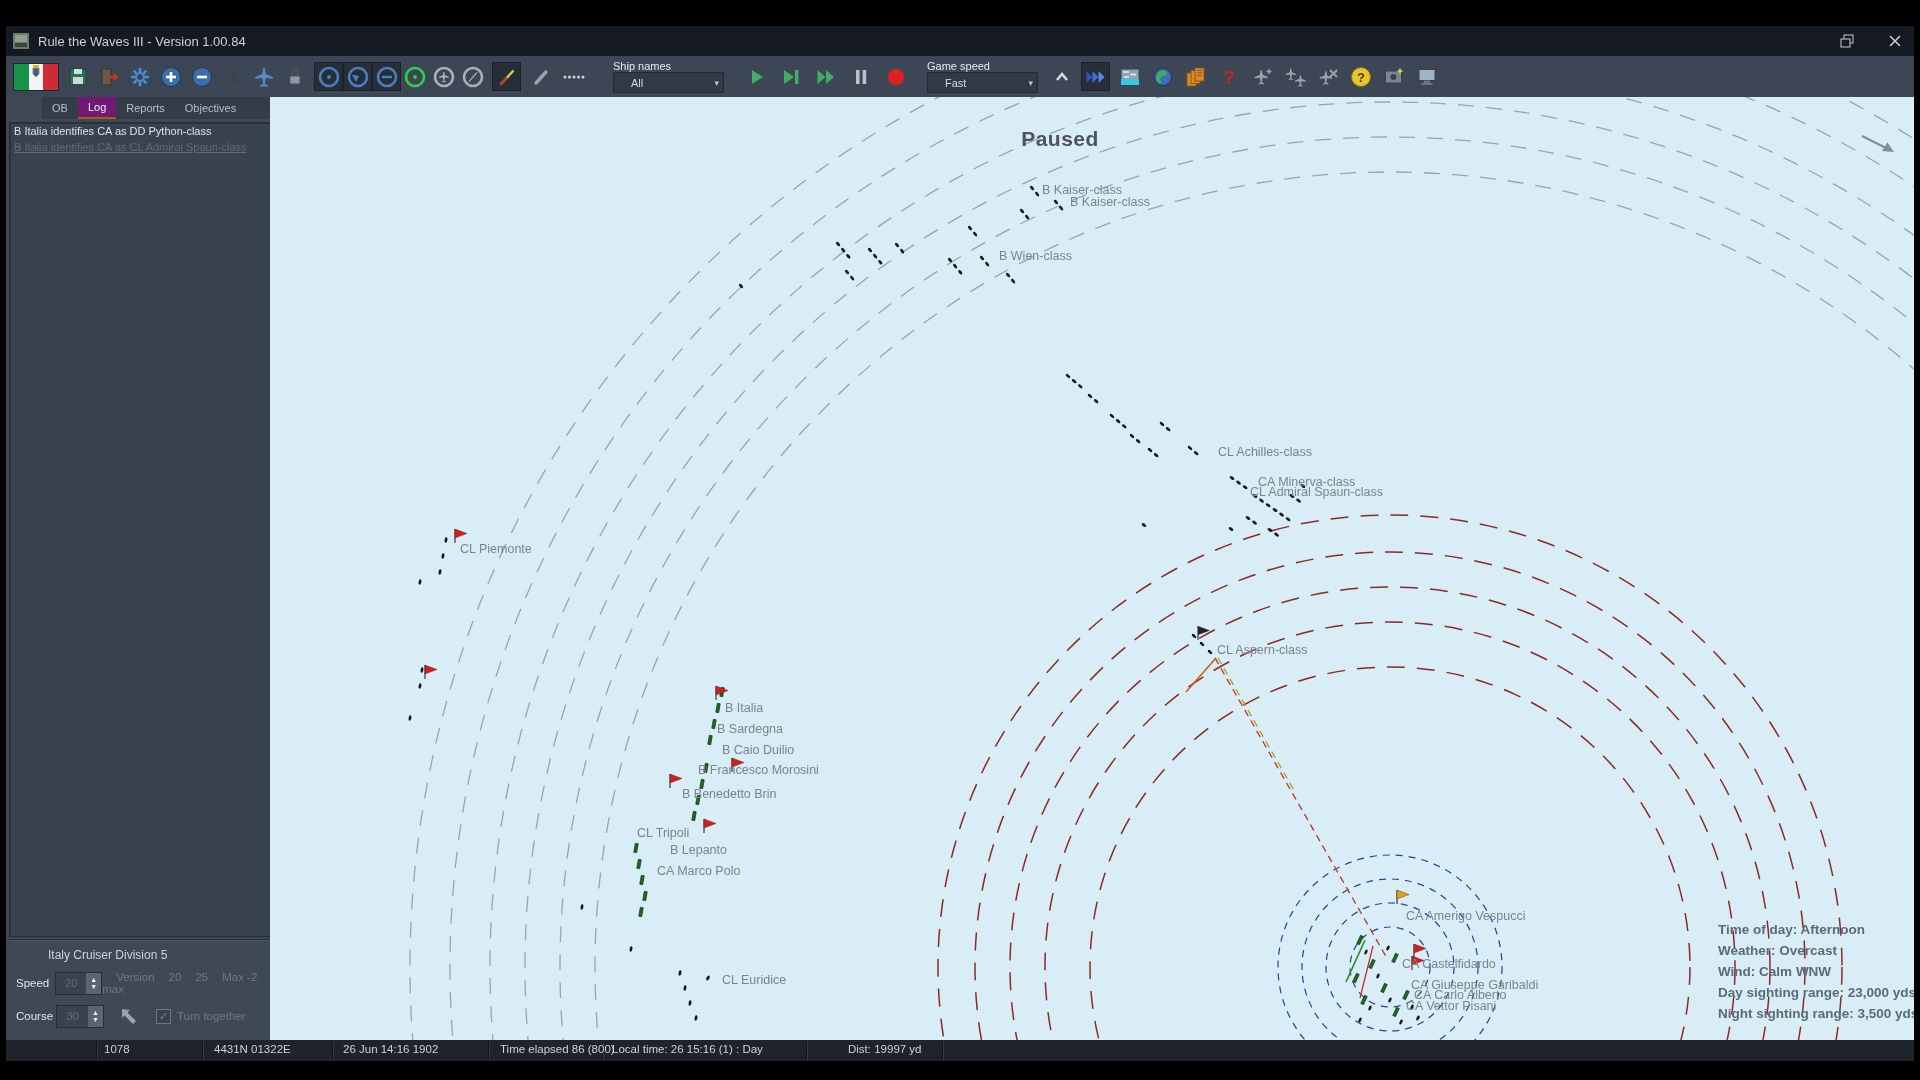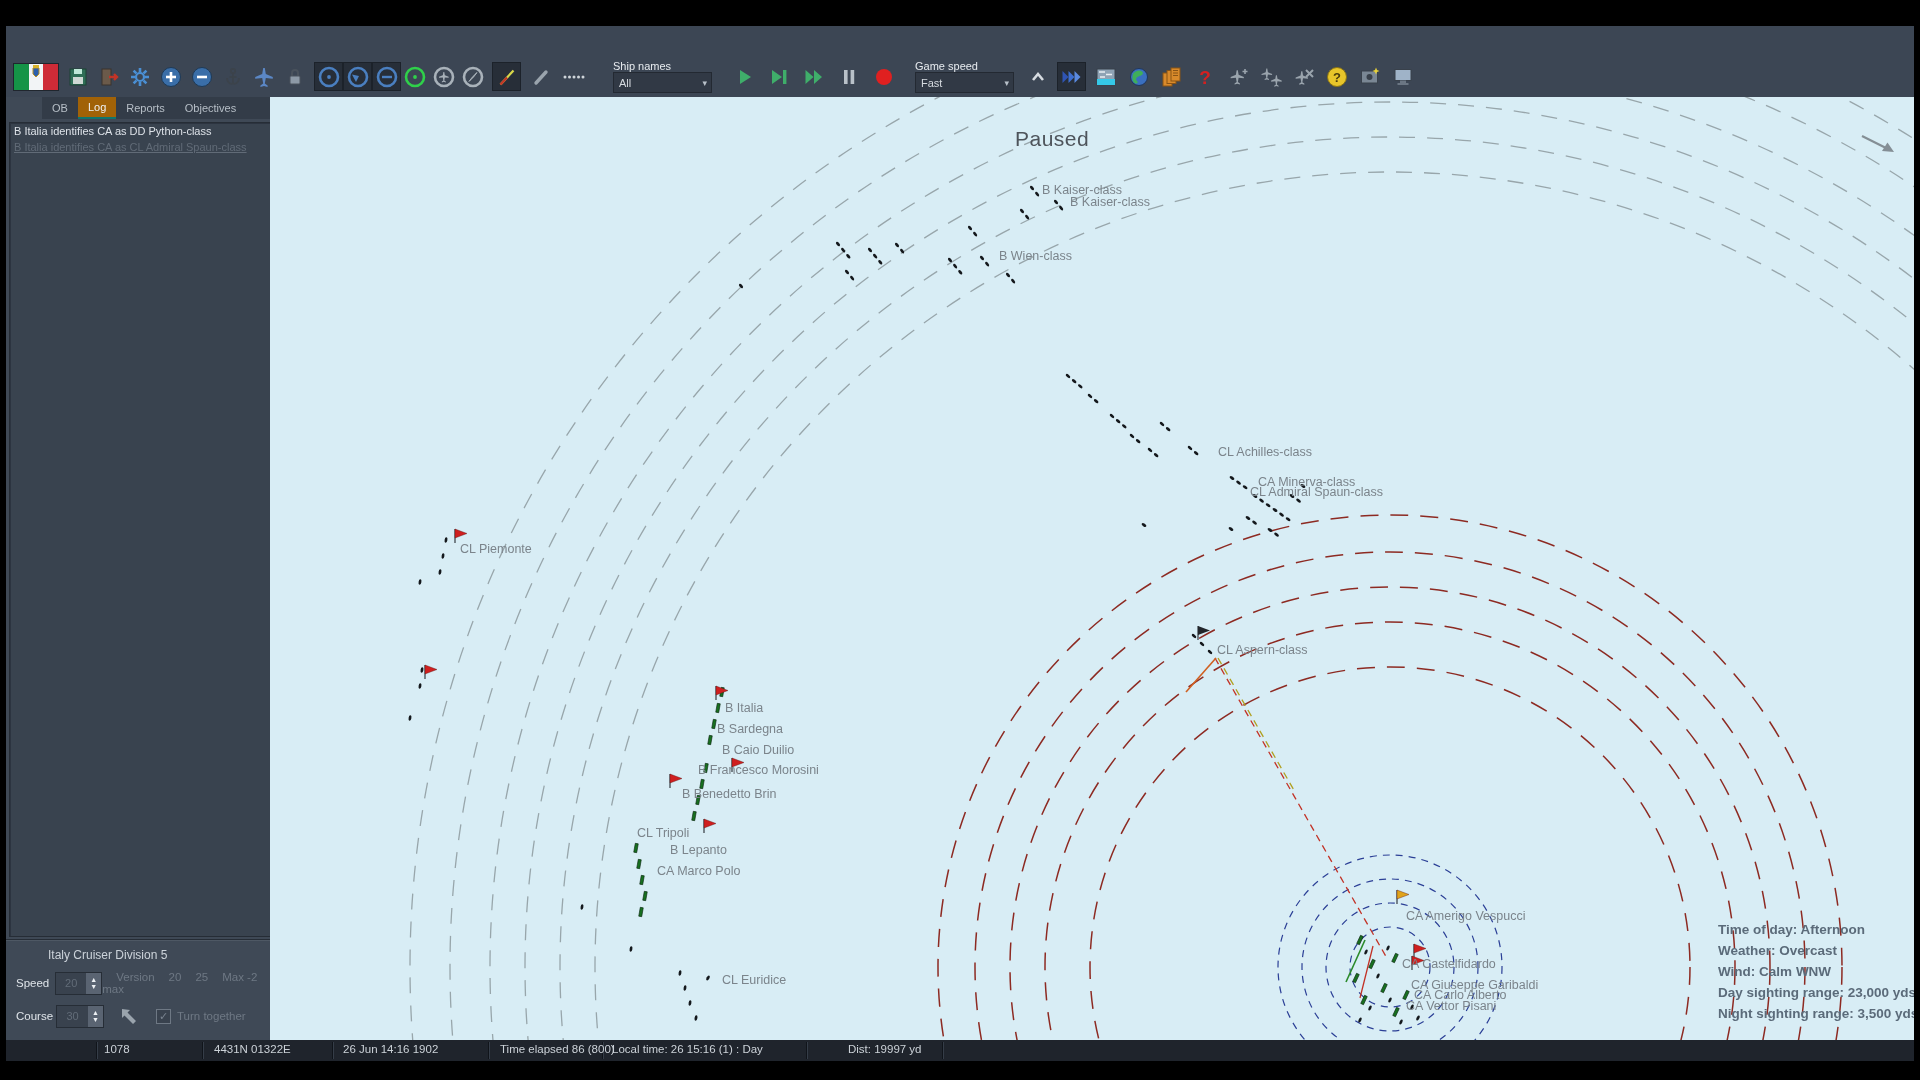--- a/index.html
+++ b/index.html
@@ -14,27 +14,27 @@
   .win-btn{width:22px;height:22px;display:flex;align-items:center;justify-content:center;}
   
   .toolbar{position:absolute;left:0;top:30px;width:100%;height:41px;background:#3c4654;
            border-bottom:7px solid #84cc16;display:flex;align-items:center;color:#e7ebef;}
   .tbtn{width:27px;height:27px;display:flex;align-items:center;justify-content:center;flex:0 0 auto;}
   .tbtn.pressed{background:#272e38;border:1px solid #1c222a;}
   .tb-gap-s{width:6px;flex:0 0 auto;}.tb-gap-m{width:14px;flex:0 0 auto;}.tb-gap-l{width:22px;flex:0 0 auto;}
   .tb-combo{display:flex;flex-direction:column;justify-content:center;margin:0 4px;}
   .tb-combo .lbl{font-size:11px;line-height:12px;color:#e7ebef;}
   .dd{width:92px;height:19px;background:#313945;border:1px solid #232932;display:flex;align-items:center;
-      font-size:11px;color:#d6dbe0;padding-left:5px;justify-content:space-between;}
+      font-size:11px;color:#d6dbe0;padding-left:17px;justify-content:space-between;}
   .dd .dd-arr{font-size:9px;color:#b9c1c9;padding-right:4px;}
   
   .sidebar{position:absolute;left:0;top:71px;width:264px;height:943px;background:#3f4956;padding-left:36px;}
   .tabs{height:22px;background:#333c48;display:flex;align-items:stretch;font-size:11px;color:#b7bfc7;}
   .tab{padding:0 10px;display:flex;align-items:center;}
-  .tab.active{background:#a16207;color:#eef1f4;border-bottom:2px solid #0f766e;}
+  .tab.active{background:#701a75;color:#eef1f4;border-bottom:2px solid #a16207;}
   .logpanel{position:absolute;left:3px;top:25px;right:3px;bottom:103px;background:#39434f;
             border:1px solid #262d36;box-shadow:inset 1px 1px 0 #2c3440;font-size:11px;}
   .logentry{padding:2px 4px;color:#dde2e8;white-space:nowrap;overflow:hidden;}
   .logentry.dim{color:#616b77;text-decoration:underline;}
   .divpanel{position:absolute;left:0;bottom:0;width:100%;height:100px;border-top:1px solid #262d36;
             box-shadow:0 1px 0 #4e5864 inset;color:#ccd3da;font-size:12px;}
   .divtitle{padding:8px 0 0 10px;margin-left:32px;}
   .ctl-row{display:flex;align-items:center;padding-left:10px;margin-top:9px;font-size:11.5px;}
   .ctl-row .rowlbl{width:40px;color:#dfe4e9;}
   .spin{display:flex;align-items:stretch;background:#39424e;border:1px solid #262d36;width:46px;height:21px;}
@@ -42,35 +42,58 @@
   .spin .arrows{width:15px;background:#5a6472;display:flex;flex-direction:column;align-items:center;justify-content:center;line-height:7px;font-size:7px;color:#eef1f4;}
   .dimtx{color:#6e7884;}
   .speed-extras span{margin-left:14px;}
   .chk{width:13px;height:13px;border:1px solid #6e7884;margin-left:16px;display:flex;align-items:center;justify-content:center;
        color:#7a8490;font-size:11px;background:#39424e;}
   .chk-lbl{margin-left:6px;color:#6e7884;}
   .course-arrow{margin-left:14px;width:22px;height:22px;}
   .helm{margin-left:28px;width:24px;height:24px;}
   
   .map{position:absolute;left:264px;top:71px;width:1644px;height:943px;background:#d8edf5;overflow:hidden;}
-  .paused{position:absolute;left:745px;top:30px;width:90px;
-          font-size:21px;font-weight:normal;color:#4e545b;letter-spacing:0.5px;}
+  .paused{position:absolute;left:745px;top:30px;width:90px;text-align:center;
+          font-size:21px;font-weight:bold;color:#4e545b;letter-spacing:0.5px;}
   .sight-info{position:absolute;left:1448px;top:822px;width:240px;font-size:13.5px;font-weight:bold;
               color:#5b6b7a;line-height:21px;}
   
   .statusbar{position:absolute;left:0;bottom:0;width:100%;height:21px;background:#1f242c;
              color:#ccd2d8;font-size:11.5px;margin-top:11px;}
   .sb-item{position:absolute;top:3px;white-space:nowrap;}
   .sb-sep{position:absolute;top:2px;width:1px;height:17px;background:#10141a;box-shadow:1px 0 0 #353d48;}
 </style>
 </head>
 <body>
 
 <div class="window">
 
+  <div class="titlebar">
+    <span class="appicon">
+      <svg width="18" height="18">
+          <rect x="1" y="1" width="16" height="16" fill="#6d7a6d"></rect>
+          <rect x="3" y="3" width="12" height="7" fill="#8fa08c"></rect>
+          <rect x="3" y="11" width="12" height="4" fill="#3c463c"></rect>
+        </svg>
+    </span>
+    <span>Rule the Waves III - Version 1.00.84</span>
+    <div class="win-btns">
+      <span class="win-btn">
+        <svg width="18" height="18">
+            <rect x="6" y="3" width="9" height="8" fill="none" stroke="#c6ccd2"></rect>
+            <rect x="3" y="7" width="9" height="8" fill="#141922" stroke="#c6ccd2"></rect>
+          </svg>
+      </span>
+      <span class="win-btn">
+        <svg width="18" height="18">
+            <path d="M4 4 L14 14 M14 4 L4 14" stroke="#c6ccd2" stroke-width="1.6"></path>
+          </svg>
+      </span>
+    </div>
+  </div>
 
   <div class="toolbar">
     <span class="tb-gap-s"></span>
     <span id="tb-left" style="display:flex;align-items:center;gap:4px;">
         <span class="tbtn" style="width: 48px;">
           <div style="width:44px;height:26px;display:flex;border:1px solid #20262e;">
             <div style="flex:1;background:#159447"></div>
             <div style="flex:1;background:#f2f4f6;display:flex;align-items:flex-start;justify-content:center;">
               <svg width="10" height="14">
                 <path d="M2 4h6v6l-3 3-3-3z" fill="#2b5fae" stroke="#b99022"></path>

